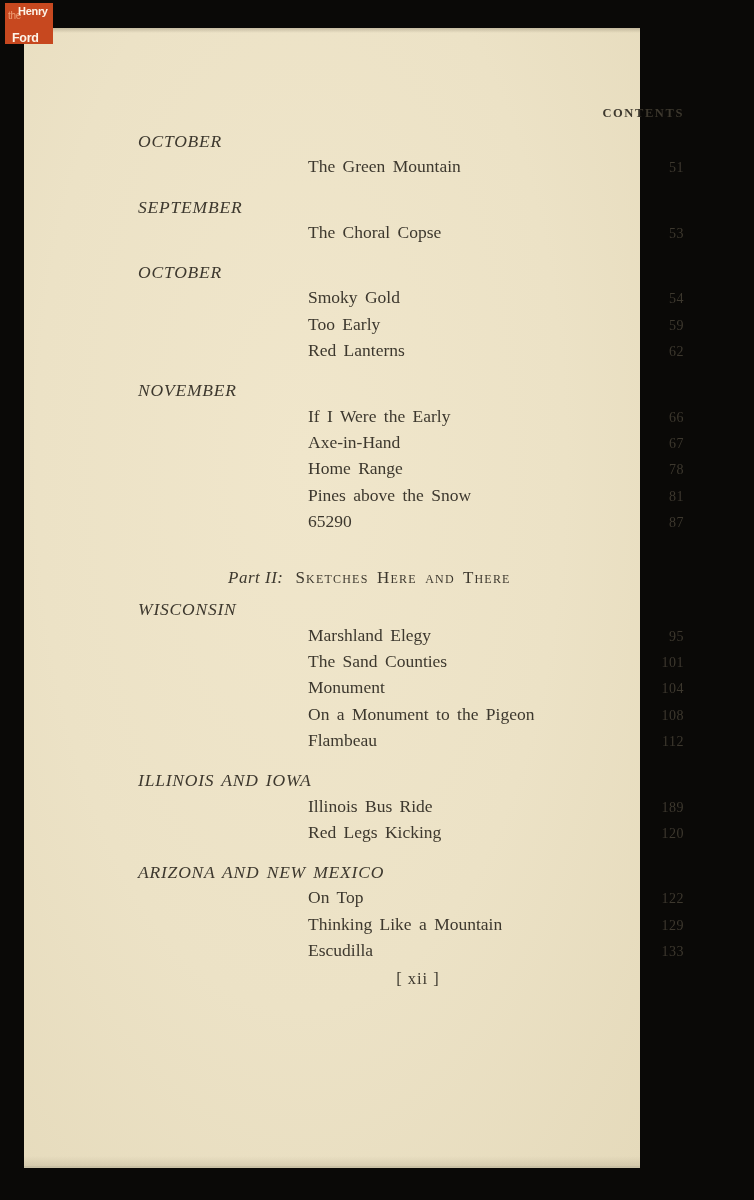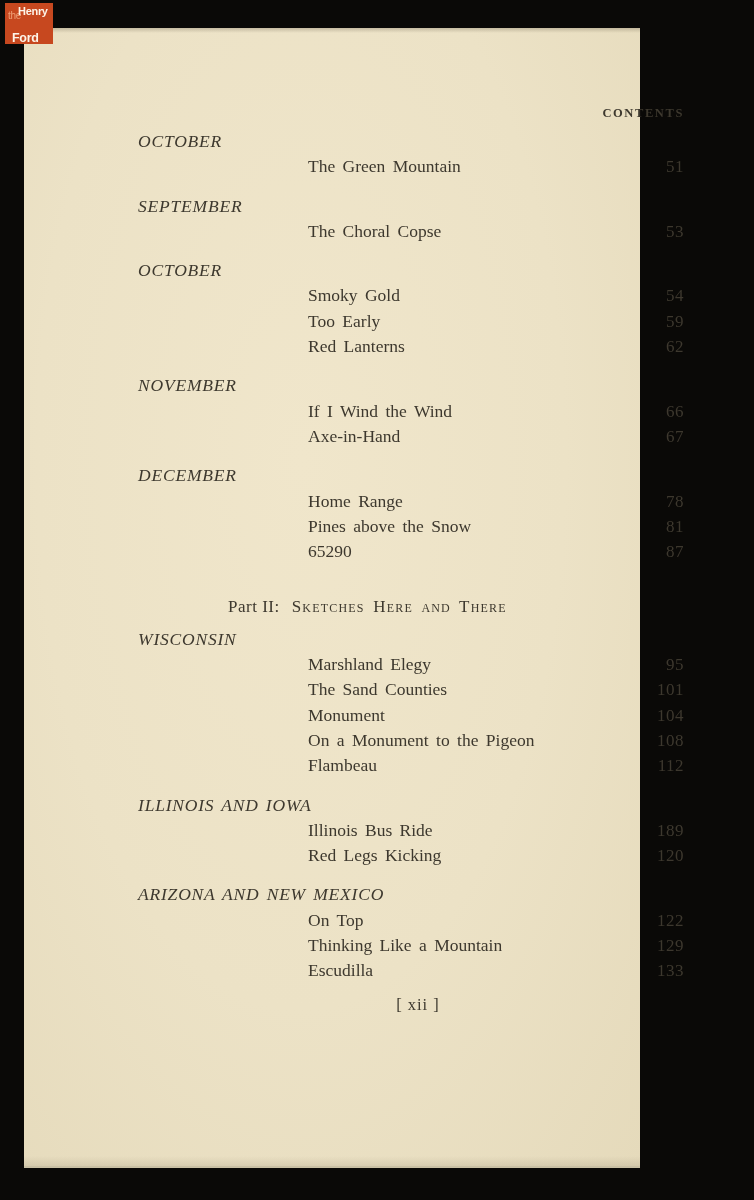--- a/index.html
+++ b/index.html
@@ -32,29 +32,29 @@
   }
   .section .month{
     font-style:italic;font-size:17.5px;letter-spacing:0.8px;
     line-height:25.3px;margin-top:14px;word-spacing:2px;
   }
   #toc > .section:first-child .month{margin-top:8px;}
   .row{
     display:flex;justify-content:space-between;align-items:baseline;
     padding-left:170px;font-size:17.5px;line-height:25.3px;word-spacing:3px;
   }
-  .row .num{font-size:17px;letter-spacing:0.5px;}
+  .row .num{font-size:14px;letter-spacing:0.5px;}
   .divider{
     padding-left:90px;font-size:17px;line-height:25.3px;
     margin-top:30px;margin-bottom:-7px;white-space:nowrap;
   }
-  .divider .prefix{letter-spacing:0.5px;}
+  .divider .prefix{font-style:italic;letter-spacing:0.5px;}
   .divider .part-title{font-variant:small-caps;letter-spacing:1.2px;margin-left:12px;word-spacing:3px;}
   .folio{
-    margin-top:8px;text-align:center;padding-left:14px;
+    margin-top:2px;text-align:center;padding-left:14px;
     font-size:16.5px;line-height:25px;letter-spacing:1px;
   }
   
   .logo{
     position:absolute;left:5px;top:3px;width:48px;height:41px;
     background:var(--logo,#c7481f);
     font-family:"Liberation Sans","DejaVu Sans",sans-serif;
   }
   .logo span{position:absolute;white-space:nowrap;letter-spacing:-0.3px;}
   .logo .the{left:3px;top:7px;font-size:10px;color:#efa078;font-weight:400;}
@@ -95,30 +95,29 @@
               <span class="num">59</span>
             </div>
             <div class="row">
               <span class="title">Red Lanterns</span>
               <span class="num">62</span>
             </div>
           </div>
           <div class="section">
             <div class="month">NOVEMBER</div>
             <div class="row">
-              <span class="title">If I Wind the Wind</span>
+              <span class="title">If I Were the Early</span>
               <span class="num">66</span>
             </div>
             <div class="row">
               <span class="title">Axe-in-Hand</span>
               <span class="num">67</span>
             </div>
           </div>
           <div class="section">
-            <div class="month">DECEMBER</div>
             <div class="row">
               <span class="title">Home Range</span>
               <span class="num">78</span>
             </div>
             <div class="row">
               <span class="title">Pines above the Snow</span>
               <span class="num">81</span>
             </div>
             <div class="row">
               <span class="title">65290</span>

